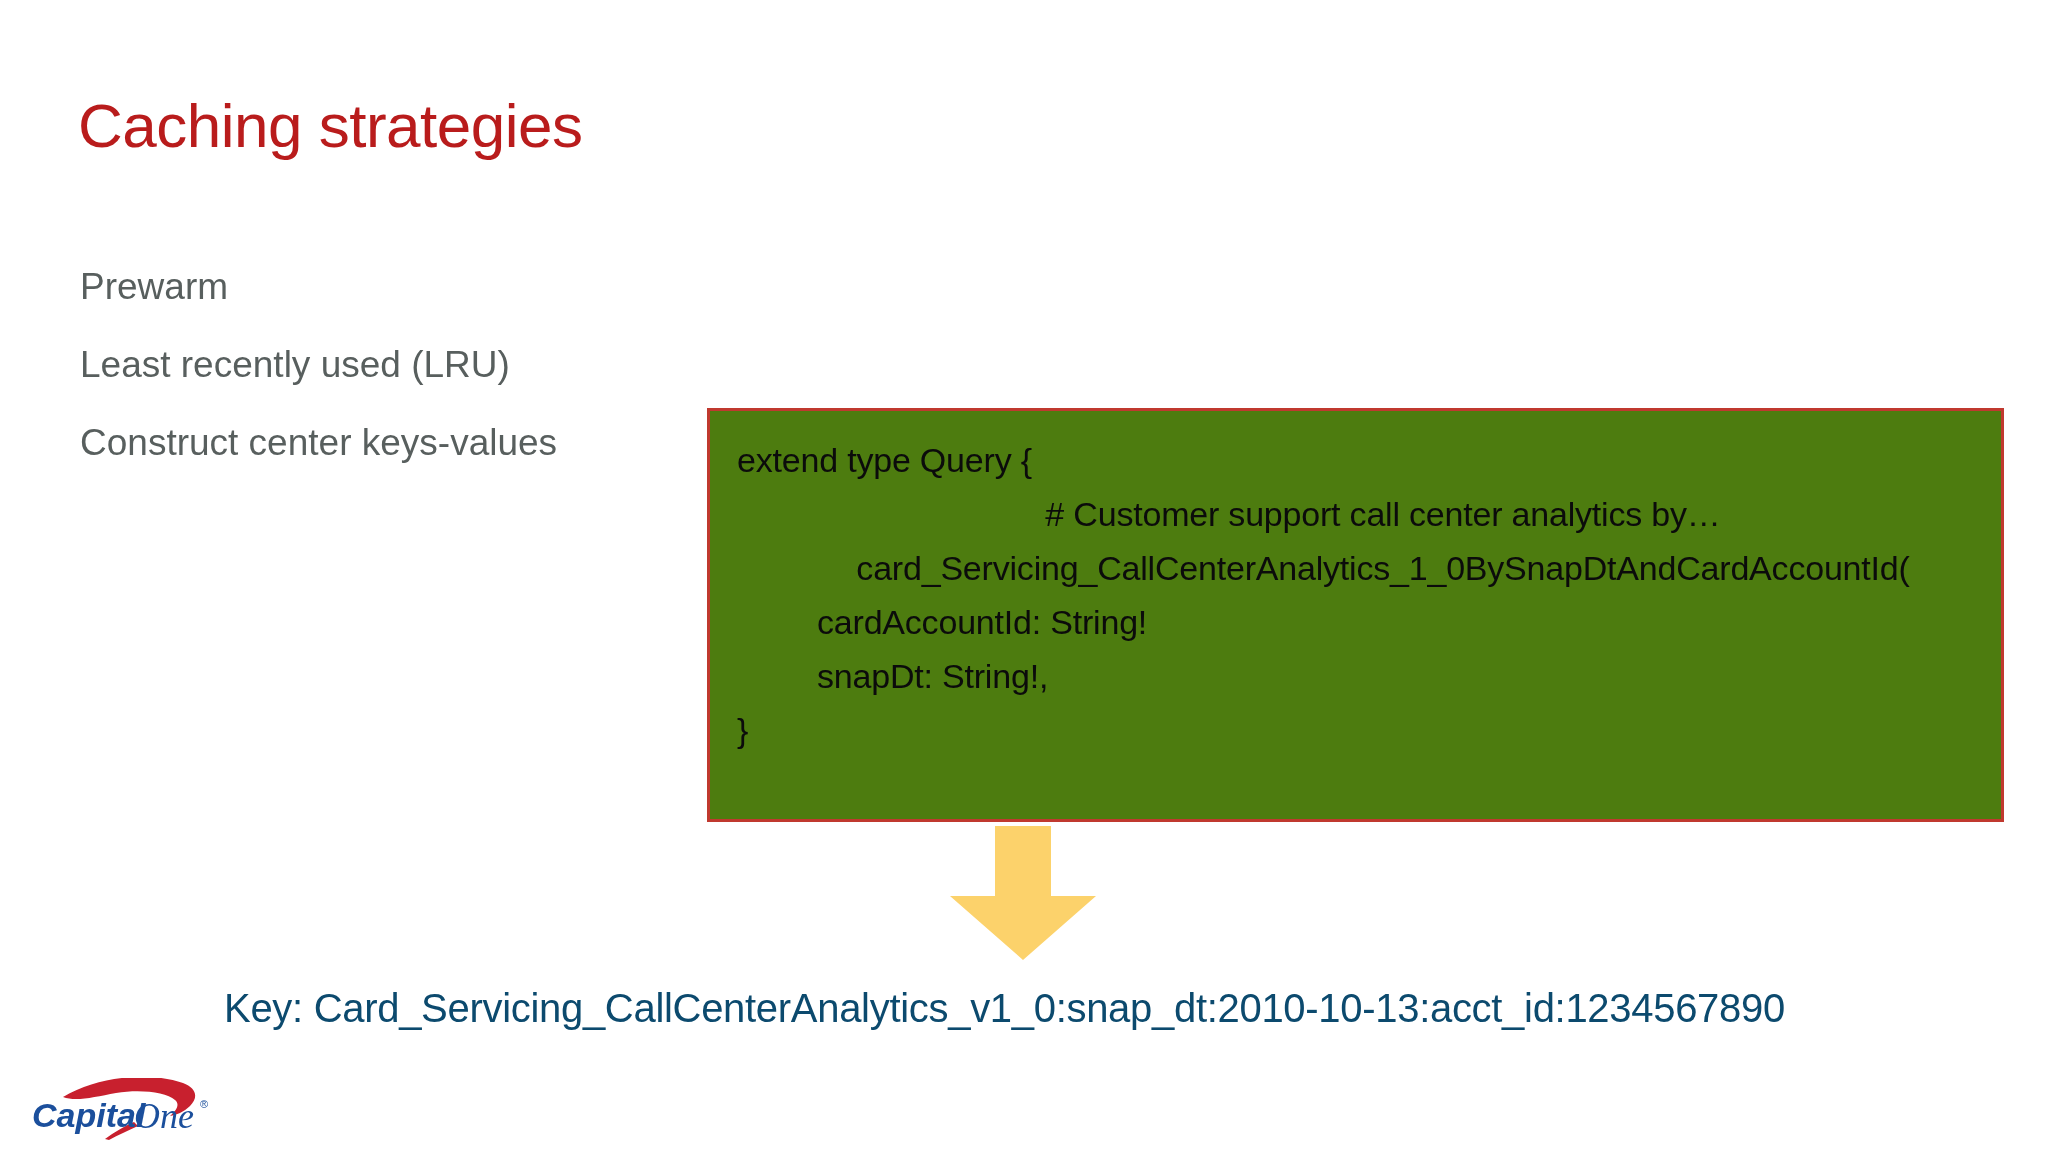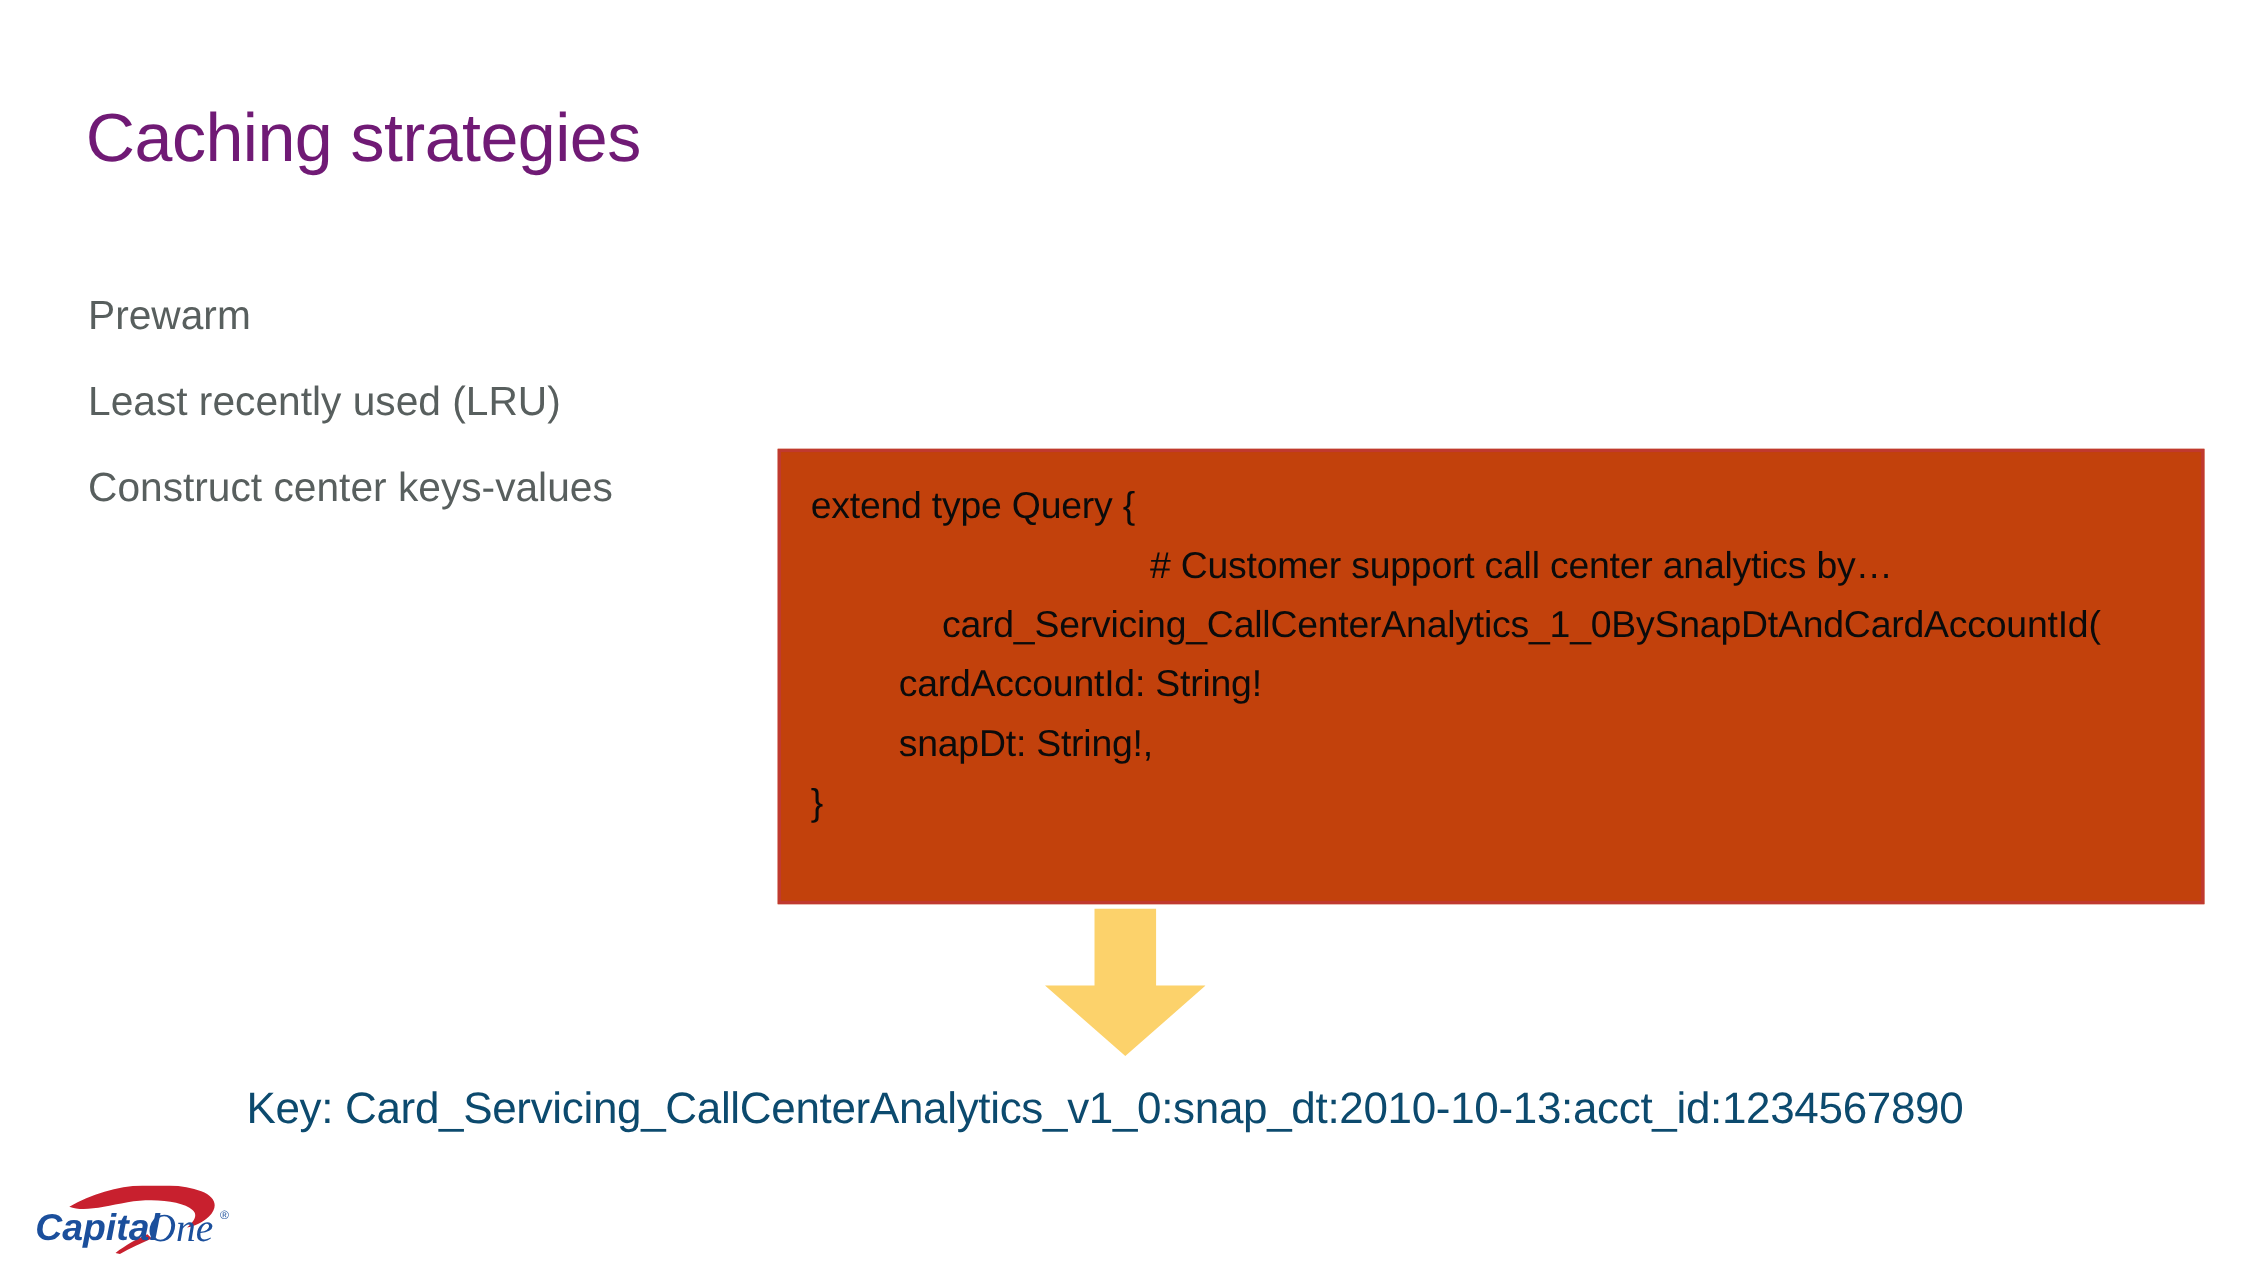--- a/index.html
+++ b/index.html
@@ -18,21 +18,21 @@
 
   
   #slide-title {
     position: absolute;
     left: 78px;
     top: 48px;
     font-family: "Liberation Sans", sans-serif;
     font-size: 62px;
     font-weight: 400;
     letter-spacing: -0.5px;
-    color: #701a75;
+    color: #b91c1c;
     white-space: nowrap;
   }
 
   
   #bullet-list {
     position: absolute;
     left: 80px;
     top: 268px;
     width: 580px;
   }
@@ -46,21 +46,21 @@
     white-space: nowrap;
   }
 
   
   #code-box {
     position: absolute;
     left: 707px;
     top: 408px;
     width: 1297px;
     height: 414px;
-    background: #c2410c;
+    background: #4d7c0f;
     border: 3px solid #c0392f;
     box-sizing: border-box;
   }
   #code-lines {
     position: absolute;
     left: 27px;
     top: 22px;
     right: 8px;
   }
   .code-line {

